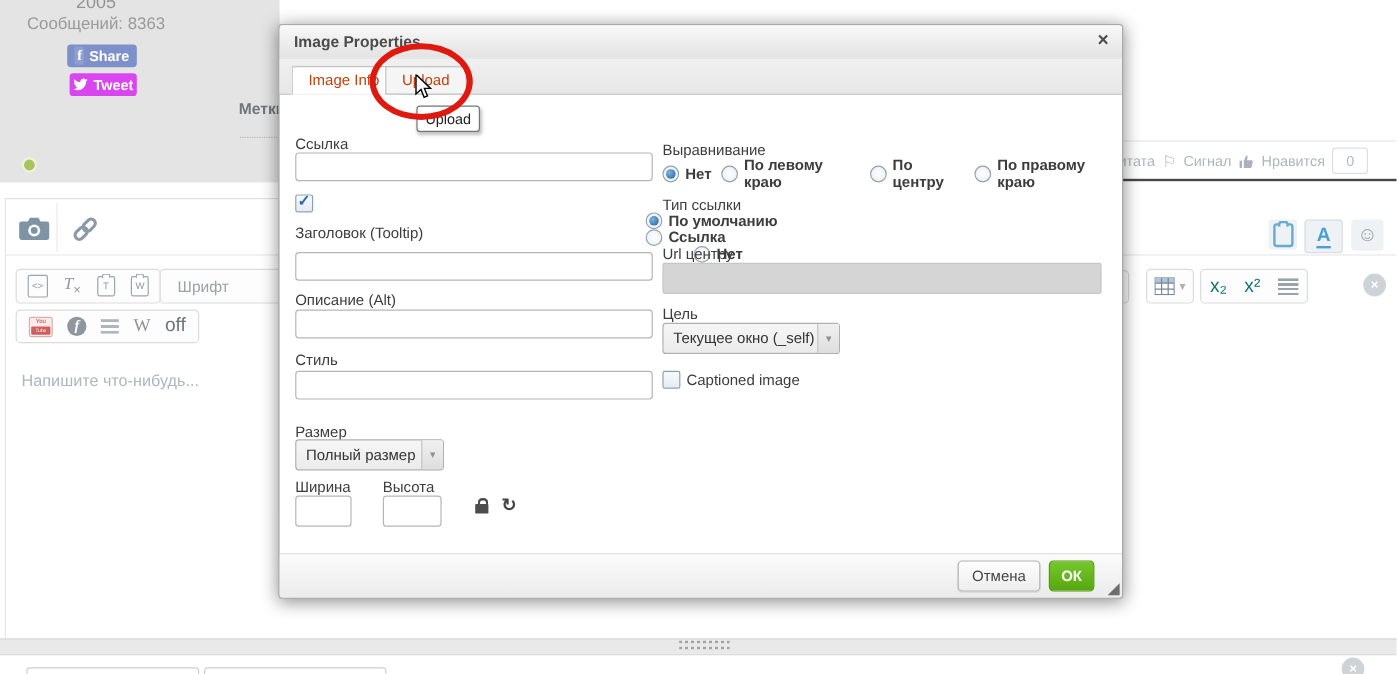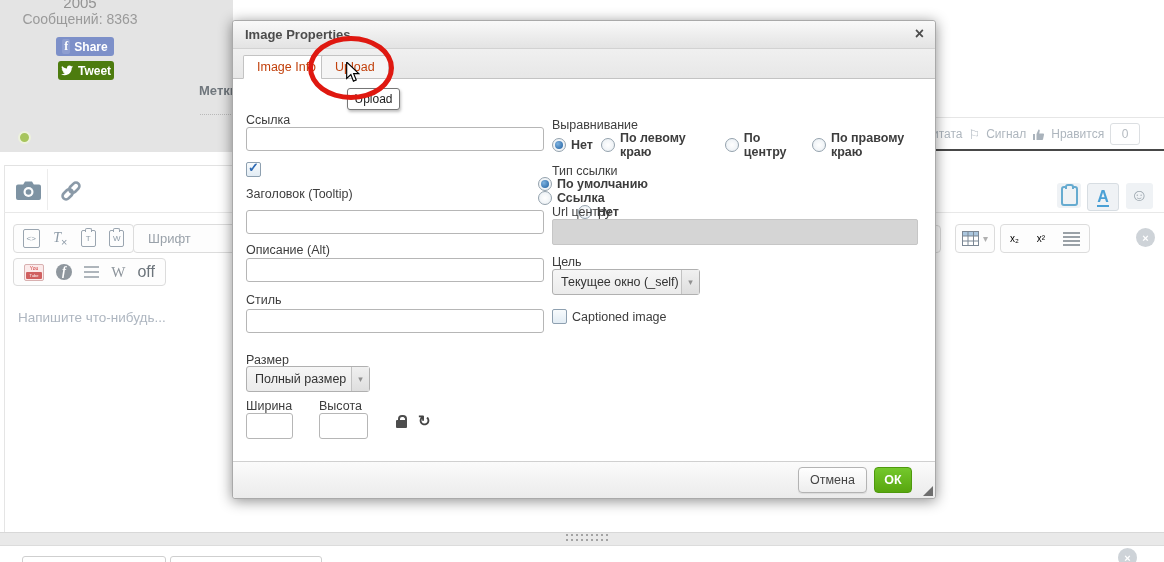--- a/index.html
+++ b/index.html
@@ -5,21 +5,21 @@
   html,body{margin:0;padding:0;background:#fff;}
   .screen{position:relative;width:1164px;height:562px;overflow:hidden;background:#fff;
           font-family:"Liberation Sans",sans-serif;color:#3e3e3e;}
   .abs{position:absolute;}
   
   .profile-panel{left:0;top:0;width:233px;height:152px;background:#e4e4e4;}
   .p-year{top:-6px;left:0;width:160px;text-align:center;font-size:15px;color:#939393;}
   .p-msgs{top:11px;left:0;width:160px;text-align:center;font-size:14px;color:#9a9a9a;}
   .btn-share{left:56px;top:37px;width:58px;height:19px;background:#7d90c9;border-radius:3px;
              color:#fff;font-size:12px;font-weight:bold;display:flex;align-items:center;justify-content:center;gap:4px;}
-  .btn-tweet{left:58px;top:61px;width:56px;height:19px;background:#4d7c0f;border-radius:3px;
+  .btn-tweet{left:58px;top:61px;width:56px;height:19px;background:#d946ef;border-radius:3px;
              color:#fff;font-size:12px;font-weight:bold;display:flex;align-items:center;justify-content:center;gap:4px;}
   .fb-f{font-family:"Liberation Serif",serif;font-size:12px;font-weight:bold;background:#fff2;padding:0 2px;border-radius:2px;}
   .green-dot{left:18px;top:131px;width:9px;height:9px;border-radius:50%;background:#a7c55c;border:2px solid #edf2dd;}
   .tags-label{left:199px;top:83px;font-size:13px;font-weight:bold;color:#6f767c;}
   .tags-dotted{left:200px;top:106px;width:33px;border-bottom:1px dotted #b9b9b9;height:8px;}
   .act-topline{left:930px;top:117px;width:234px;height:1px;background:#e6e6e6;}
   .act-botline{left:930px;top:149px;width:234px;height:2px;background:#474747;}
   .act-row{left:932px;top:123px;width:230px;height:22px;display:flex;align-items:center;gap:6px;
            color:#aeb6be;font-size:12px;}
   .like-count{width:28px;height:20px;border:1px solid #dcdfe2;border-radius:3px;text-align:center;
@@ -54,21 +54,21 @@
   .wiki{font-family:"Liberation Serif",serif;font-size:15px;color:#8c949b;}
   .off{font-size:16px;color:#6d757c;}
   
   .soft-box{background:#eff2f5;border-radius:3px;display:flex;align-items:center;justify-content:center;}
   .clip-blue{width:13px;height:16px;border:2px solid #66abd0;border-radius:3px;position:relative;}
   .clip-blue::before{content:"";position:absolute;top:-4px;left:2px;width:5px;height:3px;border:2px solid #66abd0;border-bottom:none;border-radius:3px 3px 0 0;background:#eff2f5;}
   .a-icon{color:#4aa0d5;font-size:16px;font-weight:bold;border-bottom:2px solid #4aa0d5;line-height:17px;}
   .smiley{color:#9aa5ad;font-size:17px;}
   .tbl-box{left:955px;top:224px;width:38px;height:27px;gap:4px;}
   .g4{left:1000px;top:224px;width:88px;height:27px;justify-content:space-around;}
-  .subsup{color:#000000;font-size:10px;}
+  .subsup{color:#0f766e;font-size:16px;}
   .circle-x{width:19px;height:19px;border-radius:50%;background:#ced3d8;color:#fff;font-size:11px;font-weight:bold;
             display:flex;align-items:center;justify-content:center;}
   .editor-ph{left:18px;top:310px;font-size:13.5px;color:#aeb6c0;}
   
   .bottom-bar{left:0;top:532px;width:1164px;height:12px;background:#e9e9e9;border-top:1px solid #d8d8d8;border-bottom:1px solid #dcdcdc;}
   .grip{left:566px;top:534px;width:42px;height:7px;display:flex;flex-direction:column;justify-content:space-between;}
   .grip div{height:2px;background:repeating-linear-gradient(90deg,#a3a3a3 0 2px,transparent 2px 5px);}
   .b-box1{left:22px;top:556px;width:142px;height:10px;border:1px solid #cfcfcf;border-radius:3px 3px 0 0;background:#fff;}
   .b-box2{left:170px;top:556px;width:150px;height:10px;border:1px solid #cfcfcf;border-radius:3px 3px 0 0;background:#fff;}
   .b-circle{left:1118px;top:548px;}

